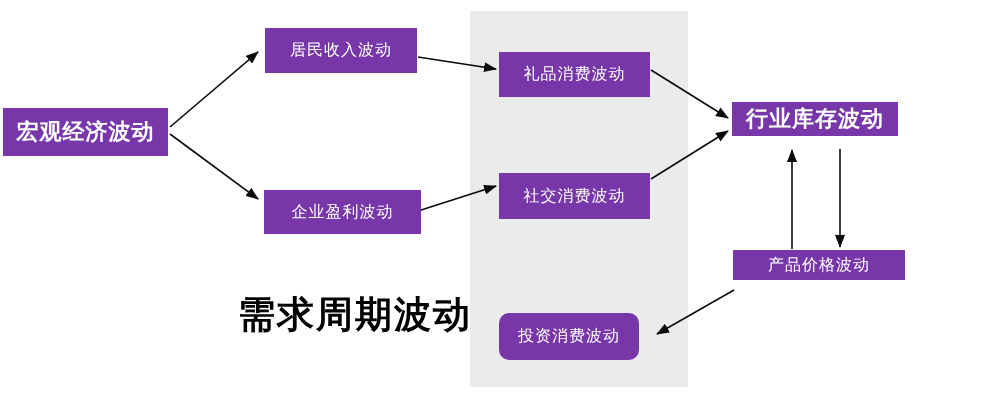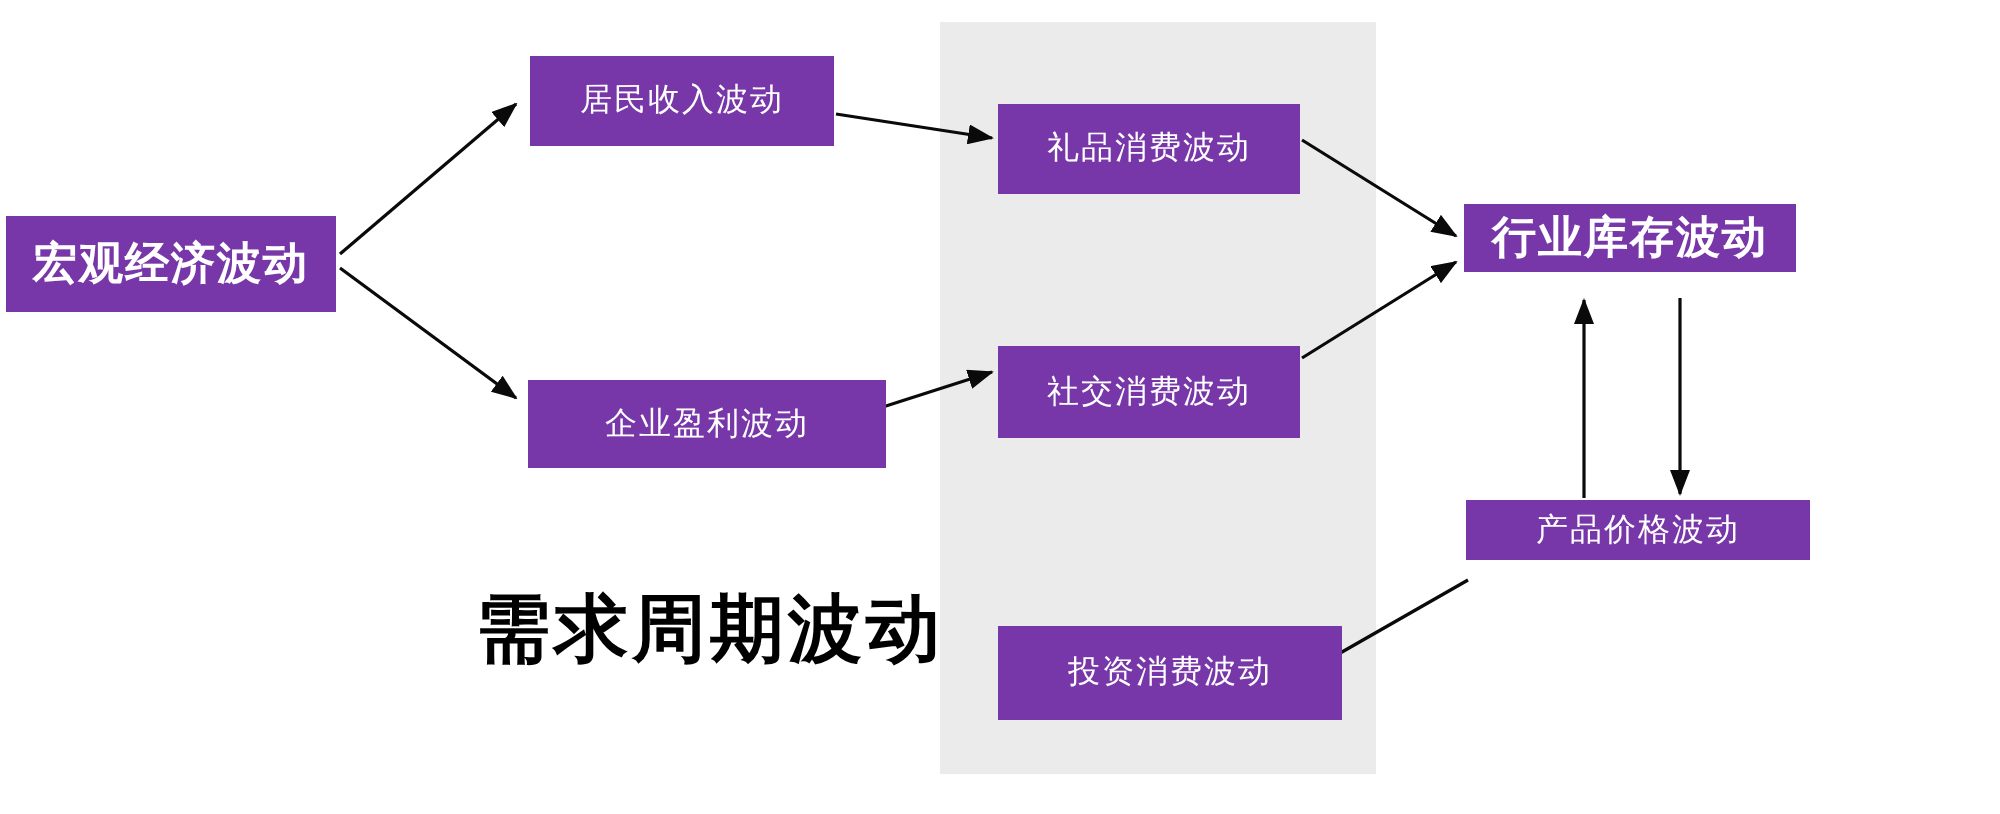--- a/index.html
+++ b/index.html
@@ -27,24 +27,24 @@
     display: flex;
     align-items: center;
     justify-content: center;
     font-size: 16px;
     letter-spacing: 1px;
     white-space: nowrap;
   }
   .node.bold { font-weight: bold; font-size: 22px; }
   #n-macro     { left: 3px;   top: 108px; width: 165px; height: 48px; }
   #n-income    { left: 265px; top: 28px;  width: 152px; height: 45px; }
-  #n-profit    { left: 264px; top: 190px; width: 179px; height: 44px; }
+  #n-profit    { left: 264px; top: 190px; width: 157px; height: 44px; }
   #n-gift      { left: 499px; top: 52px;  width: 151px; height: 45px; }
   #n-social    { left: 499px; top: 163px; width: 151px; height: 46px; margin-top: 10px; }
-  #n-invest    { left: 499px; top: 313px; width: 172px; height: 47px; }
+  #n-invest    { left: 499px; top: 313px; width: 140px; height: 47px; border-radius: 10px; }
   #n-inventory { left: 732px; top: 102px; width: 166px; height: 34px; }
   #n-price     { left: 733px; top: 250px; width: 172px; height: 30px; }
   .group-label {
     position: absolute;
     left: 238px; top: 290px;
     width: 214px;
     text-align: center;
     font-size: 37px;
     font-weight: bold;
     color: var(--label-text, #000000);

